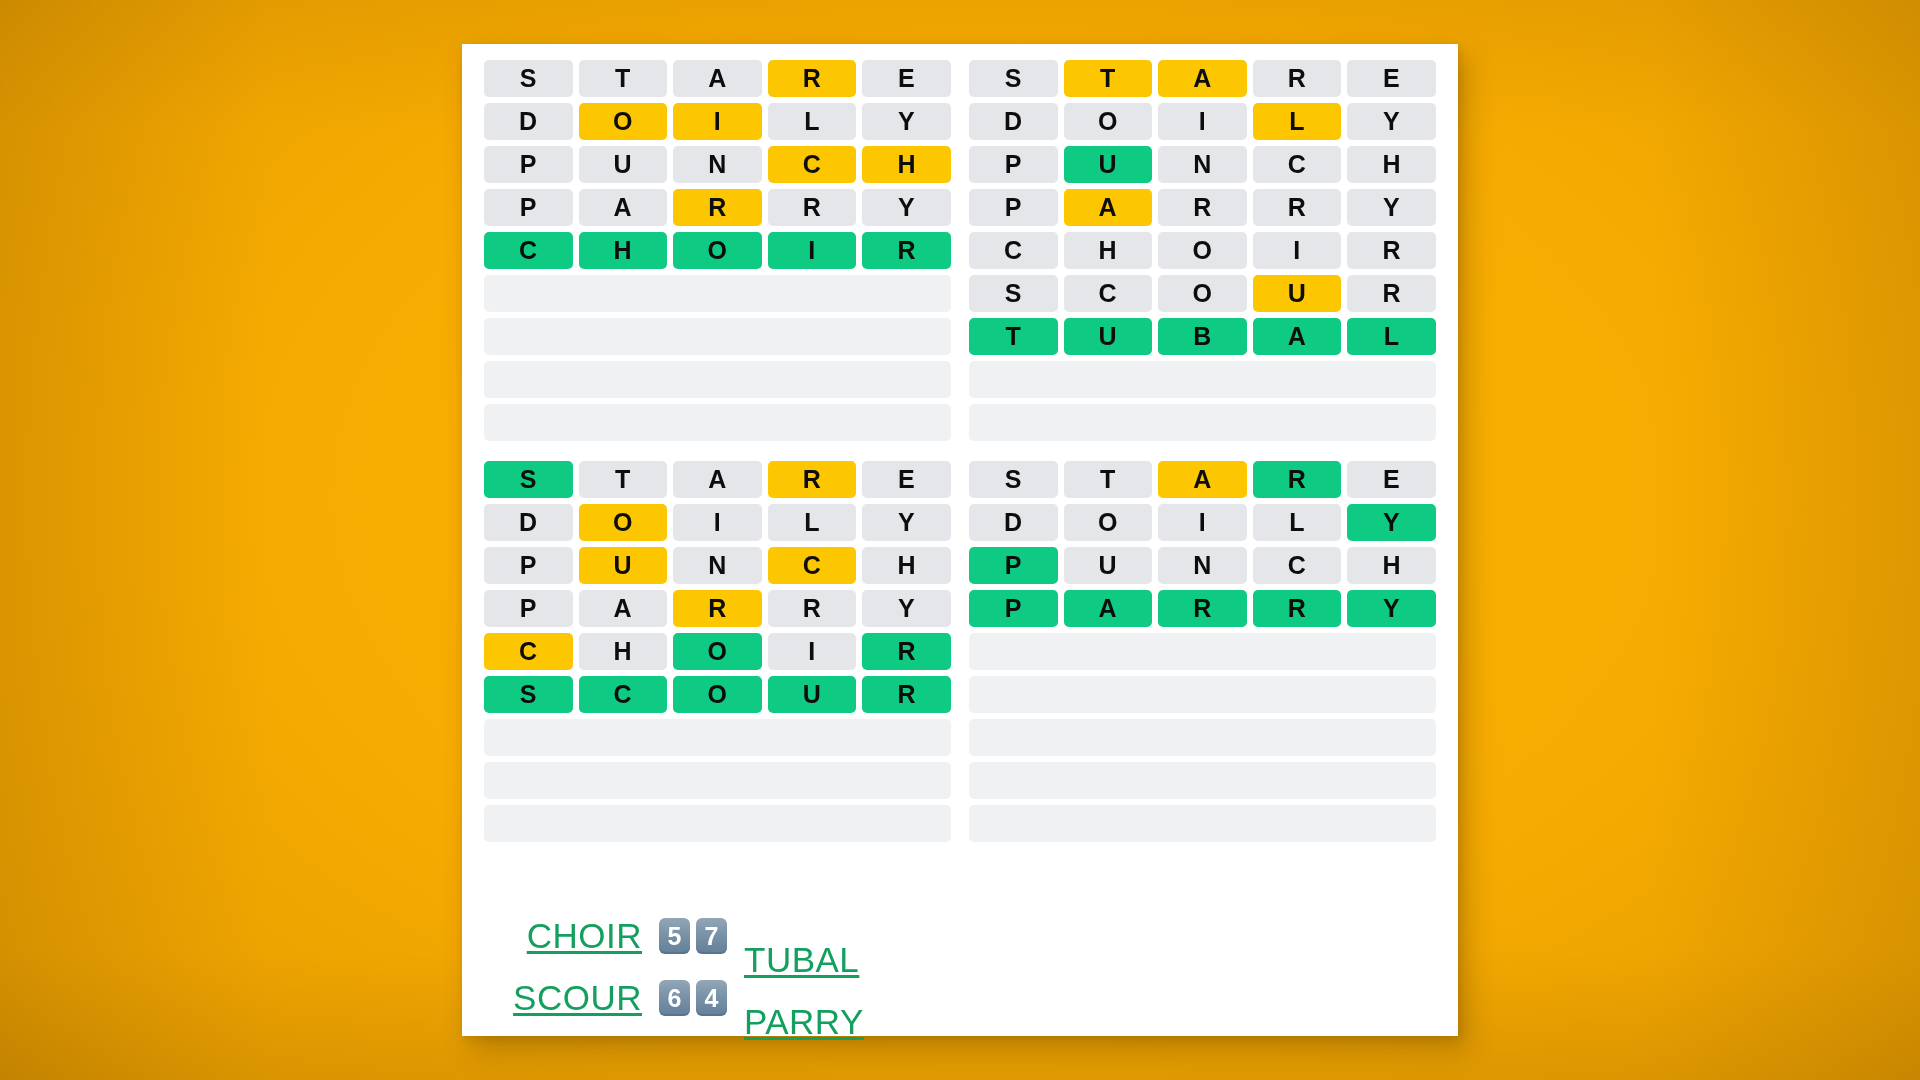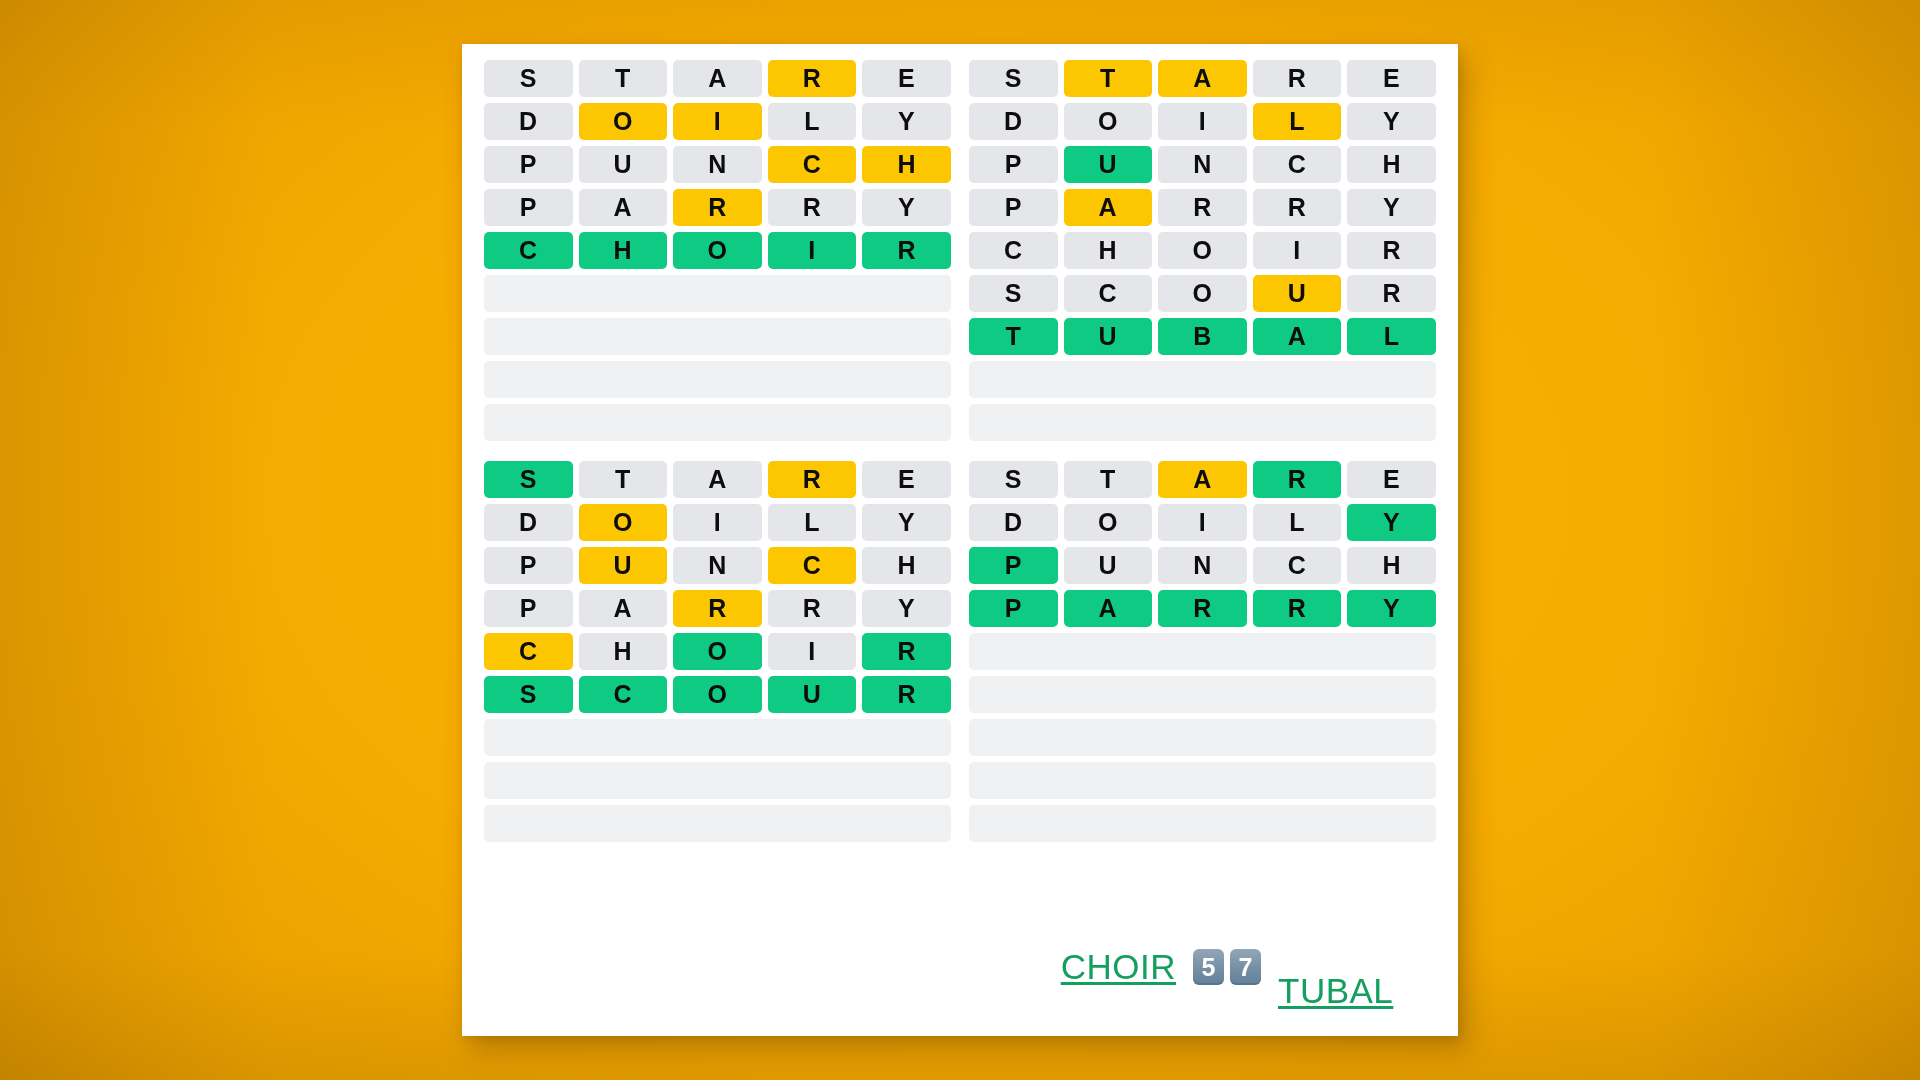--- a/index.html
+++ b/index.html
@@ -86,21 +86,21 @@
   .tile.correct { background: #0fca83; }
 
   #footer {
     position: absolute;
     left: 0;
     bottom: 0;
     width: 996px;
     height: 160px;
     display: flex;
     flex-direction: column;
-    align-items: flex-end;
+    align-items: flex-start;
     justify-content: center;
     gap: 10px;
     padding-bottom: 14px;
     box-sizing: border-box;
   }
   .answer-row {
     display: grid;
     grid-template-columns: 180px 74px 180px;
     align-items: center;
     column-gap: 14px;
@@ -325,14 +325,22 @@
     </div>
   <div id="footer">
       <div class="answer-row">
         <a class="answer-word left">CHOIR</a>
         <div class="badges">
           <div class="badge">5</div>
           <div class="badge">7</div>
         </div>
         <a class="answer-word right">TUBAL</a>
       </div>
+      <div class="answer-row">
+        <a class="answer-word left">SCOUR</a>
+        <div class="badges">
+          <div class="badge">6</div>
+          <div class="badge">4</div>
+        </div>
+        <a class="answer-word right">PARRY</a>
+      </div>
     </div>
 </div>
 
 </body></html>

